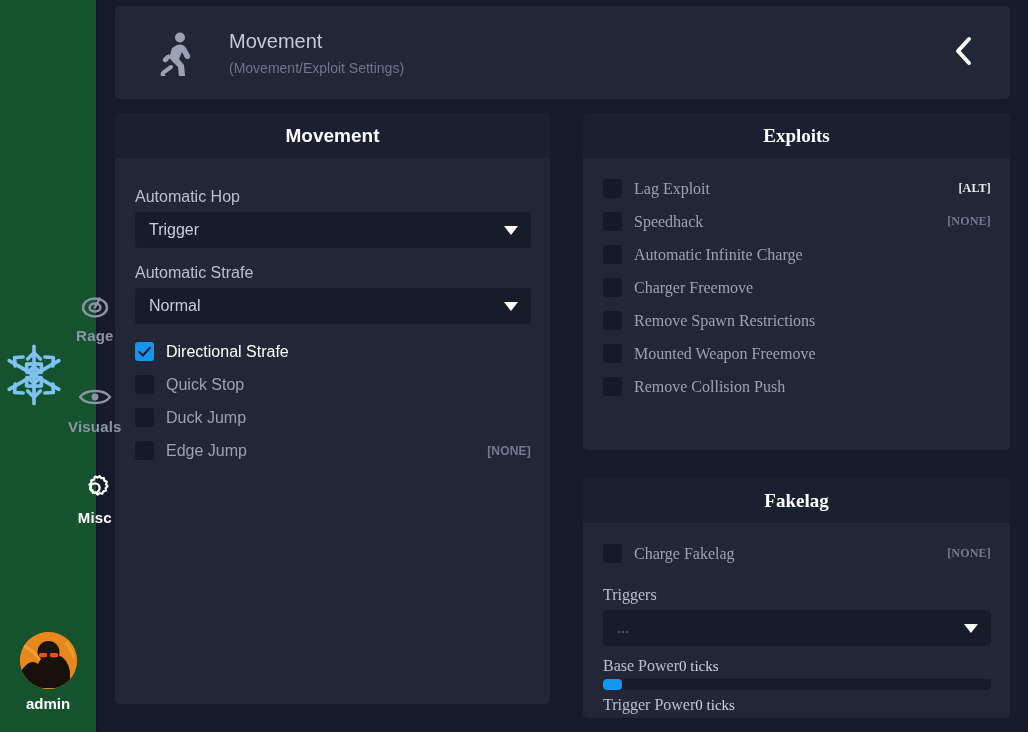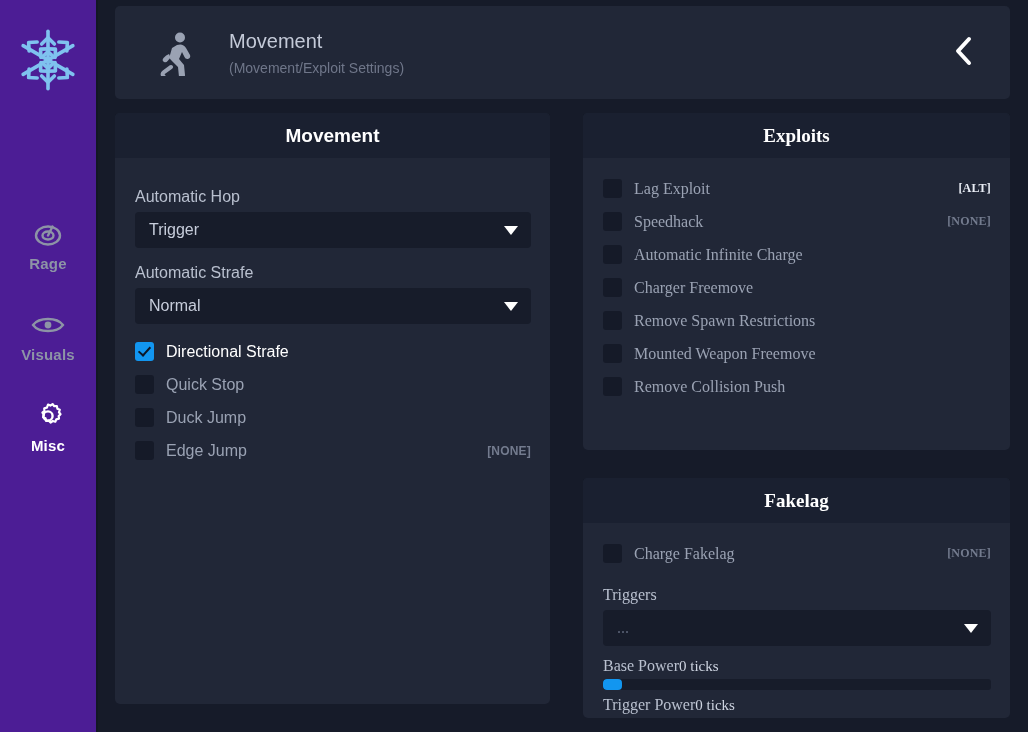--- a/index.html
+++ b/index.html
@@ -17,24 +17,24 @@
     width: 1028px;
     height: 732px;
     display: flex;
     background: #161b29;
   }
 
   
   .sidebar {
     width: 98px;
     height: 732px;
-    background: #4c1d95;
+    background: #14532d;
     border-right: 2px solid #121725;
     display: flex;
-    flex-direction: column;
+    flex-direction: row;
     align-items: center;
     flex: 0 0 98px;
     position: relative;
   }
 
   .logo {
     margin-top: 22px;
     width: 70px;
     height: 80px;
     display: flex;
@@ -377,20 +377,34 @@
               <path d="M17 4.5 l2.6 1.1 2.3-1.6 1.9 2.3 2.8-.2 .6 2.9 2.6 1.2-.9 2.7 1.7 2.2-2 2 .3 2.8-2.9 .7-1.1 2.6-2.8-.8-2.3 1.7-2-2-2.8 .3-.7-2.9-2.6-1.1 .8-2.8-1.6-2.3 2.2-1.9-.2-2.8 2.9-.7z" transform="translate(0,0) scale(0.92) translate(1.5,1.5)"></path>
               <circle cx="17" cy="17" r="4.6"></circle>
             </g>
           </svg>
         </span>
         <span class="nav-label">Misc</span>
       </div>
 
     </div>
 
+    <div class="user">
+      <div class="avatar">
+        <svg width="57" height="57" viewBox="0 0 57 57">
+          <circle cx="28.5" cy="28.5" r="28.5" fill="#e8871c"></circle>
+          <path d="M2 38 q8-12 16-6 q6-14 18-10 q12 4 14 18 l0 16 l-48 0z" fill="#15100c"></path>
+          <circle cx="28.5" cy="20" r="11" fill="#1a140e"></circle>
+          <rect x="19" y="21" width="8" height="4.2" rx="1.6" fill="#ff4b10"></rect>
+          <rect x="30" y="21" width="8" height="4.2" rx="1.6" fill="#ff4b10"></rect>
+          <path d="M4 14 q10 5 16 14" stroke="#f5a63b" stroke-width="3" fill="none" opacity=".85"></path>
+          <path d="M46 10 q6 8 8 16" stroke="#f5a63b" stroke-width="3" fill="none" opacity=".6"></path>
+        </svg>
+      </div>
+      <div class="user-name">admin</div>
+    </div>
 
   </div>
 
   <div class="main">
 
     <div class="header">
       <span class="header-icon">
         <svg width="42" height="46" viewBox="0 0 42 46">
           <g fill="#9aa2b3">
             <circle cx="23" cy="7.5" r="5"></circle>

